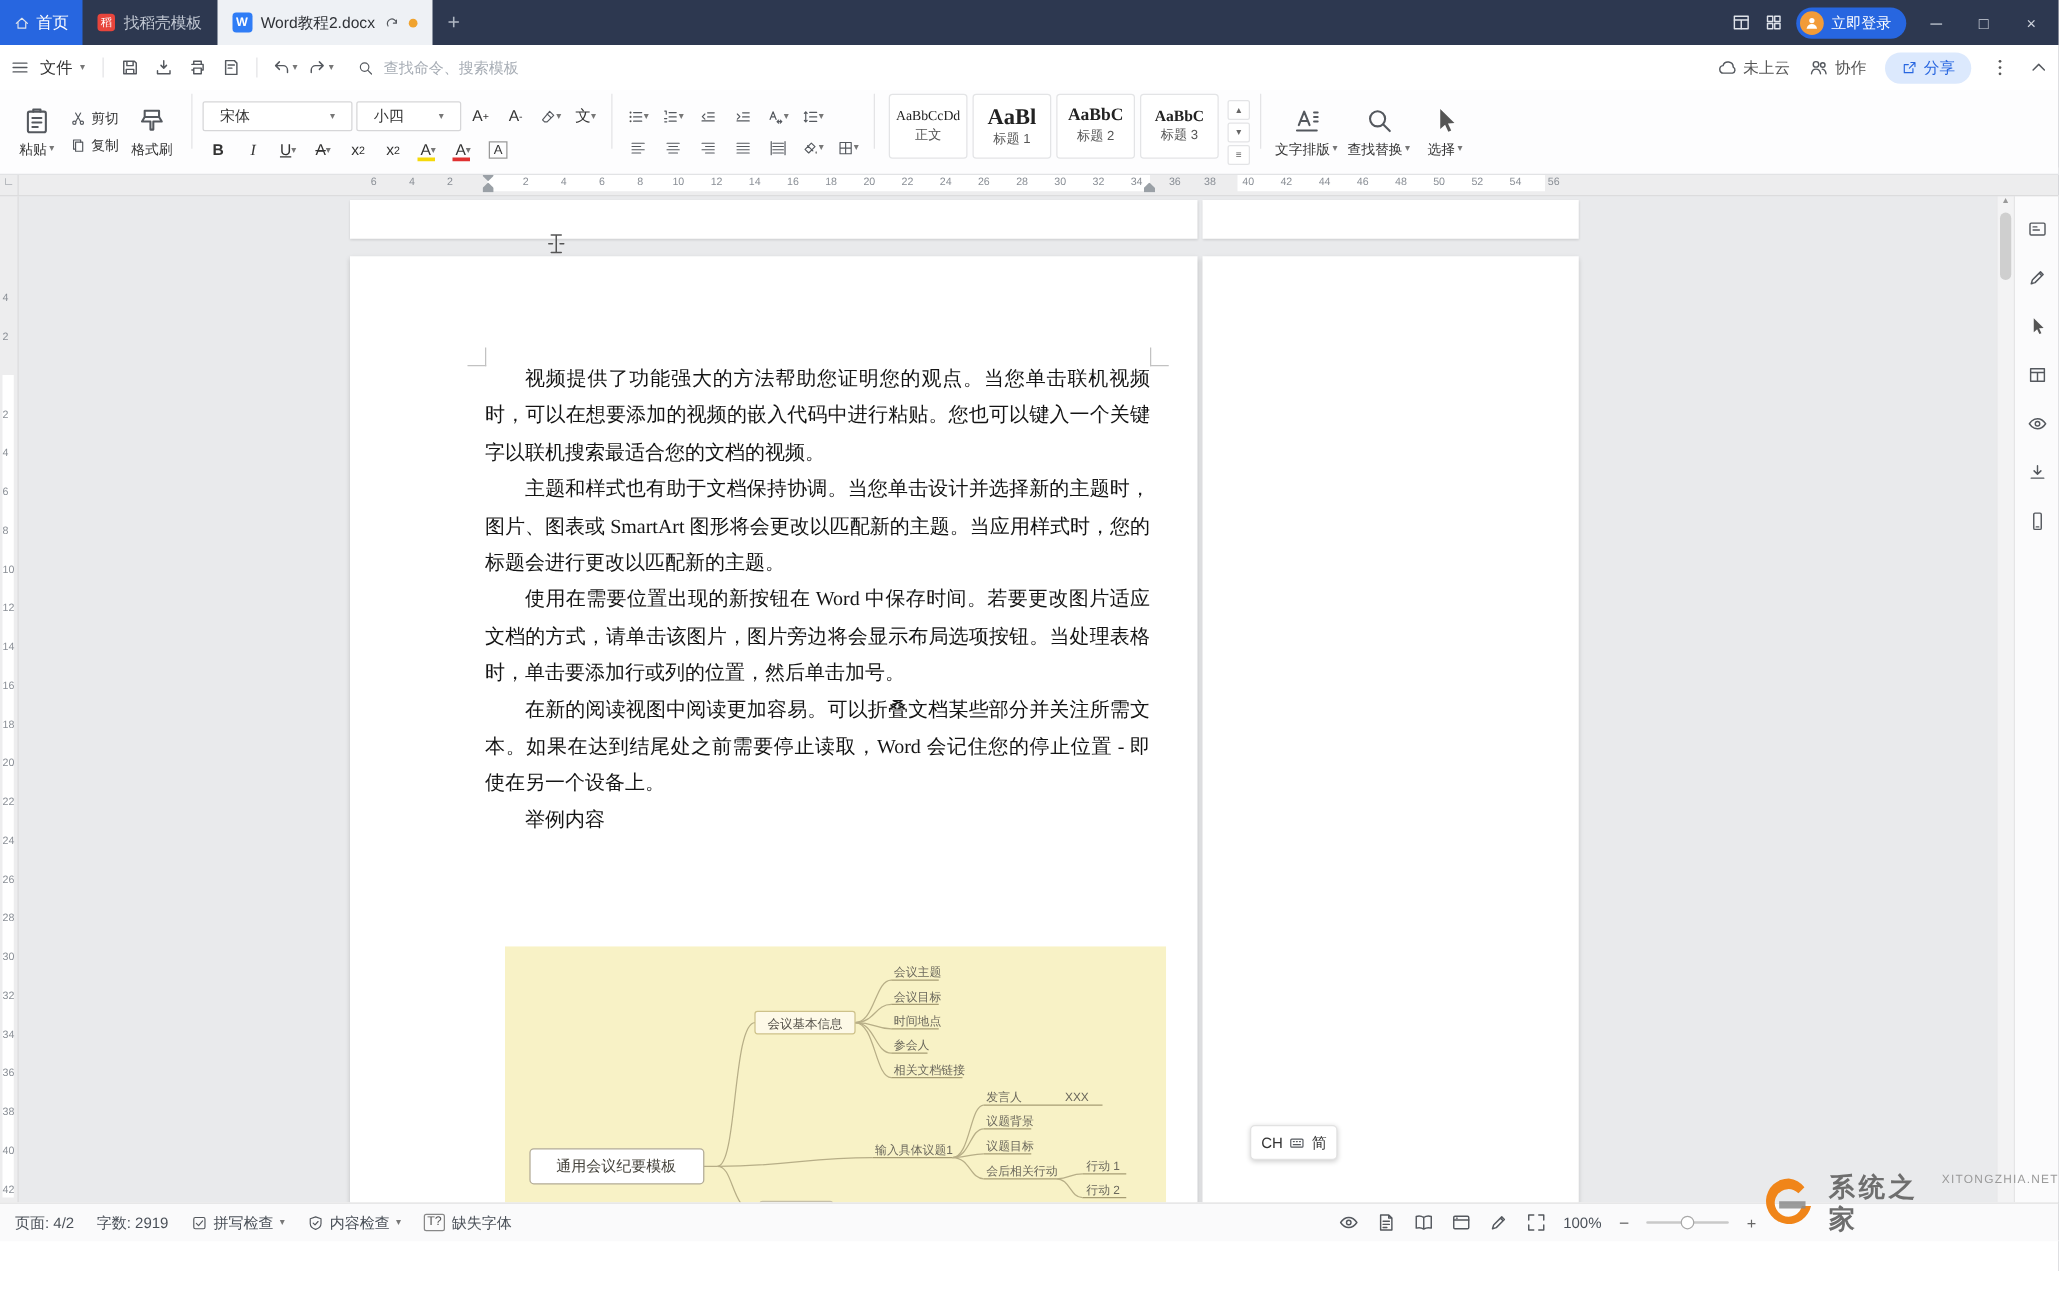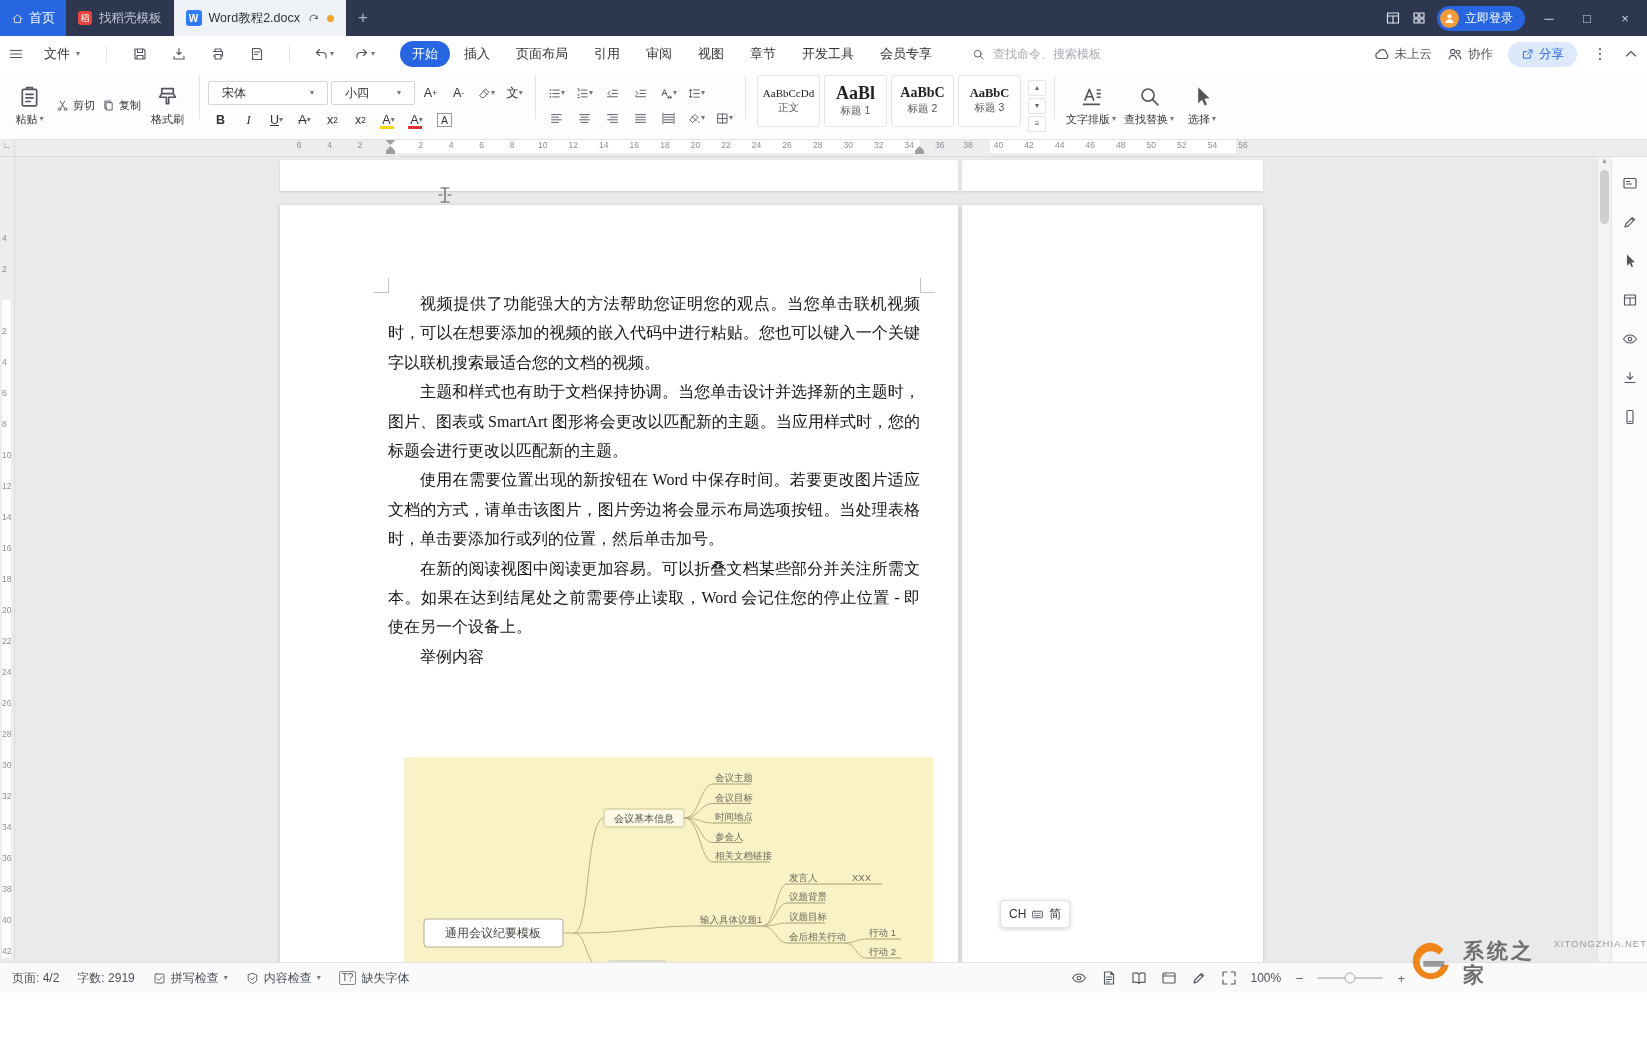--- a/index.html
+++ b/index.html
@@ -23,40 +23,40 @@
   .t-doc{background:#eef1f5;color:#2f3237}
   .w-ic{width:16px;height:16px;border-radius:3px;background:#2f7df6;color:#fff;font-size:10px;font-weight:bold;display:flex;align-items:center;justify-content:center}
   .t-dot{width:7px;height:7px;border-radius:50%;background:#f0a32f}
   .t-plus{width:34px;display:flex;align-items:center;justify-content:center;font-size:17px;color:#aeb6c2}
   .t-sp{flex:1}
   .t-right{display:flex;align-items:center;gap:10px;padding-right:8px}
   .login{height:25px;background:#2766e0;border-radius:13px;display:flex;align-items:center;gap:6px;padding:0 12px 0 3px;color:#fff;font-size:12px}
   .avatar{width:19px;height:19px;border-radius:50%;background:#f29b38;display:flex;align-items:center;justify-content:center}
   .winbtn{width:28px;height:26px;display:flex;align-items:center;justify-content:center;font-size:13px;color:#cfd4dd}
   
-  .menubar{position:absolute;top:36px;left:0;right:0;height:36px;background:#fff;display:flex;align-items:center;padding:0 8px;font-size:13px;gap:14px;z-index:39}
+  .menubar{position:absolute;top:36px;left:0;right:0;height:36px;background:#fff;display:flex;align-items:center;padding:0 8px;font-size:13px;gap:2px;z-index:39}
   .mb-file{display:flex;align-items:center;gap:6px;padding:0 6px}
   .vsep{width:1px;height:16px;background:#e4e4e6;margin:0 6px}
   .qbtn{width:25px;height:24px;display:flex;align-items:center;justify-content:center;border-radius:3px}
   .undo{display:flex;align-items:center;gap:1px;padding:0 3px}
   .mtabs{display:flex;align-items:center;margin-left:8px;gap:2px}
   .mtab{padding:4px 12px;border-radius:14px;font-size:13px;color:#333}
   .mtab.active{background:#2766e0;color:#fff}
   .msearch{display:flex;align-items:center;gap:6px;margin-left:14px;color:#9aa0a8}
   .msearch input{border:none;outline:none;background:transparent;font-size:12px;width:132px;color:#000000}
   .msearch input::placeholder{color:#a7adb5}
   .mb-right{margin-left:auto;display:flex;align-items:center;gap:15px;font-size:12.5px;color:#555}
   .mbr-item{display:flex;align-items:center;gap:5px}
   .share-pill{display:flex;align-items:center;gap:5px;background:#dce9fd;color:#2766e0;border-radius:14px;padding:4px 13px}
   
   .ribbon{position:absolute;top:72px;left:0;right:0;height:61px;background:#fdfdfe;border-bottom:1px solid #e2e3e5;display:flex;align-items:stretch;padding:3px 6px;gap:2px;z-index:38}
   .rg{display:flex;align-items:center;gap:3px}
   .bigbtn{width:47px;display:flex;flex-direction:column;align-items:center;justify-content:center;gap:4px;font-size:11px;color:#333;border-radius:4px}
   .blab{display:flex;align-items:center;gap:2px;white-space:nowrap}
-  .stack{display:flex;flex-direction:row;justify-content:center;gap:7px}
+  .stack{display:flex;flex-direction:column;justify-content:center;gap:7px}
   .sbtn{display:flex;align-items:center;gap:4px;font-size:11px;color:#333}
   .fontgrid{display:flex;flex-direction:column;justify-content:center;gap:5px}
   .frow{display:flex;align-items:center;gap:3px}
   .combo{height:22px;border:1px solid #d6d6d8;border-radius:2px;background:#fff;display:flex;align-items:center;justify-content:space-between;padding:0 13px;font-size:12px;color:#333}
   .combo.font{width:92px}.combo.size{width:56px}
   .tgl{min-width:21px;height:20px;display:flex;align-items:center;justify-content:center;font-size:12.5px;color:#333;padding:0 2px;position:relative;border-radius:3px}
   .tgl b{font-weight:bold}
   .tgl .it{font-family:"Liberation Serif",serif;font-style:italic}
   .tgl .u{text-decoration:underline}
   .tgl .strike{text-decoration:line-through}
@@ -229,31 +229,20 @@
         <span class="cr">▾</span>
       </span>
     <span class="undo">
         <span class="mi">
           <svg viewBox="0 0 16 16">
             <path d="M12.5 6.5h-6A3.5 3.5 0 003 10v2M12.5 6.5l-3-3M12.5 6.5l-3 3"></path>
           </svg>
         </span>
         <span class="cr">▾</span>
       </span>
-    <nav class="mtabs">
-        <span class="mtab active">开始</span>
-        <span class="mtab">插入</span>
-        <span class="mtab">页面布局</span>
-        <span class="mtab">引用</span>
-        <span class="mtab">审阅</span>
-        <span class="mtab">视图</span>
-        <span class="mtab">章节</span>
-        <span class="mtab">开发工具</span>
-        <span class="mtab">会员专享</span>
-      </nav>
     <div class="msearch">
       <span class="mi sm">
           <svg viewBox="0 0 16 16">
             <circle cx="7" cy="7" r="4.2"></circle>
             <path d="M10.2 10.2l3.6 3.6"></path>
           </svg>
         </span>
       <input type="text" placeholder="查找命令、搜索模板" style="">
     </div>
     <div class="mb-right">

